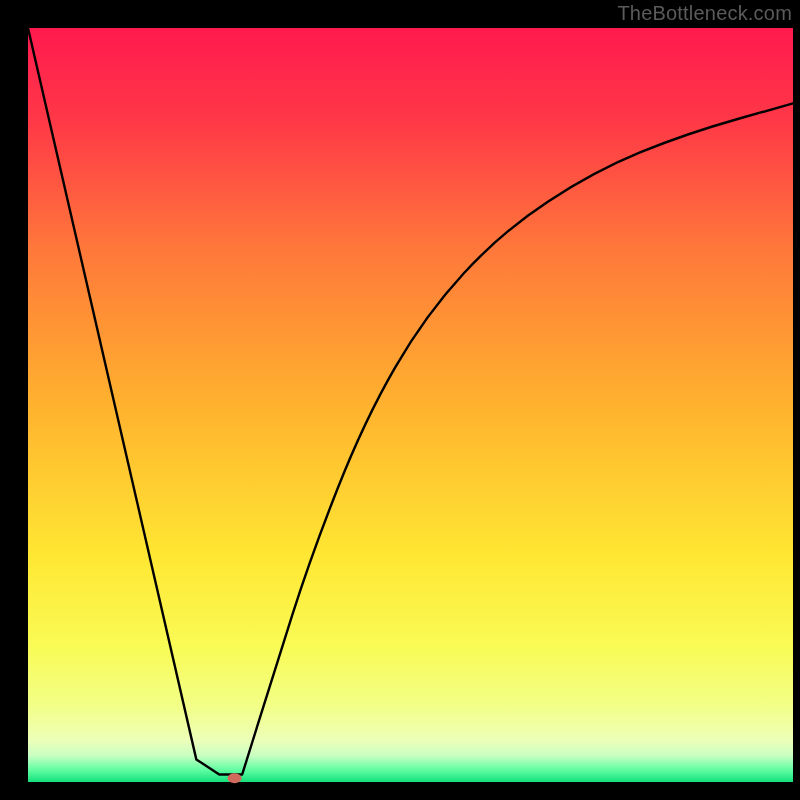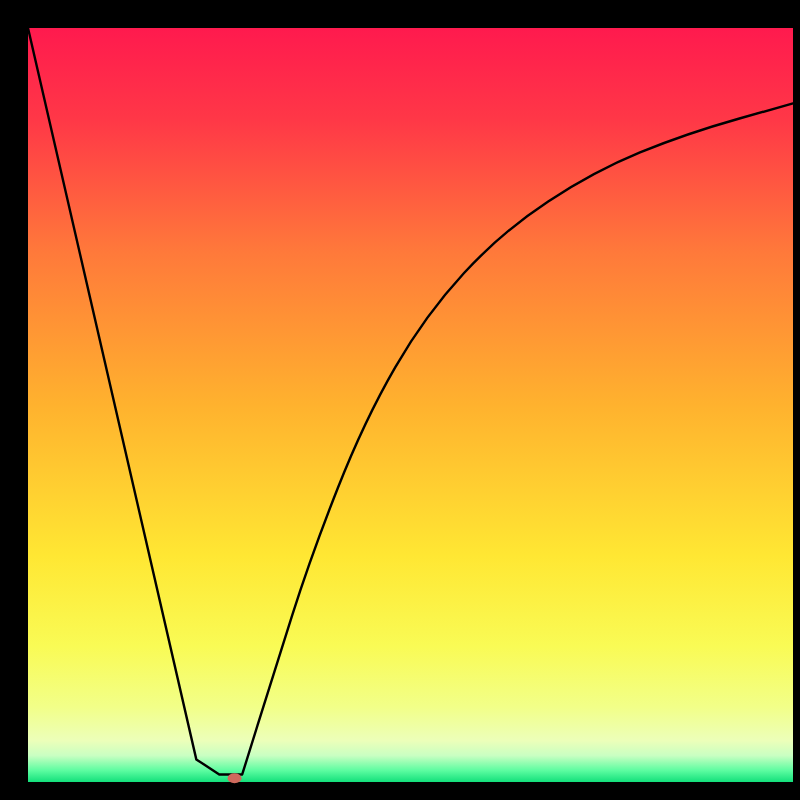--- a/index.html
+++ b/index.html
@@ -53,13 +53,14 @@
         </linearGradient>
     </defs>
 
     <rect id="plot-rect" fill="url(#bg-grad)" x="28" y="28" width="765" height="754"></rect>
 
     <path id="curve-path" fill="none" stroke="#000" stroke-width="2.4" stroke-linejoin="round" stroke-linecap="round" d="M 28 28 L 196.3 759.38 L 219.25 774.46 L 242.20000000000002 774.46 Q 242.20000000000002 774.46 257.5 725.45 Q 272.8 676.4399999999999 291.925 616.1199999999999 Q 311.05 555.8 337.82500000000005 487.94 Q 364.6 420.08000000000004 395.20000000000005 367.3 Q 425.8 314.52 464.05 273.05 Q 502.3 231.58000000000004 548.2 201.42000000000002 Q 594.1 171.26 640 152.41000000000003 Q 685.9 133.56000000000006 739.45 118.48000000000002 T 793 103.39999999999998"></path>
 
     <ellipse id="marker-dot" rx="7" ry="5" cx="234.55" cy="778.23" fill="#cf6a5d"></ellipse>
   </svg>
 
+  <div class="watermark">TheBottleneck.com</div>
 </div>
 
 </body></html>

